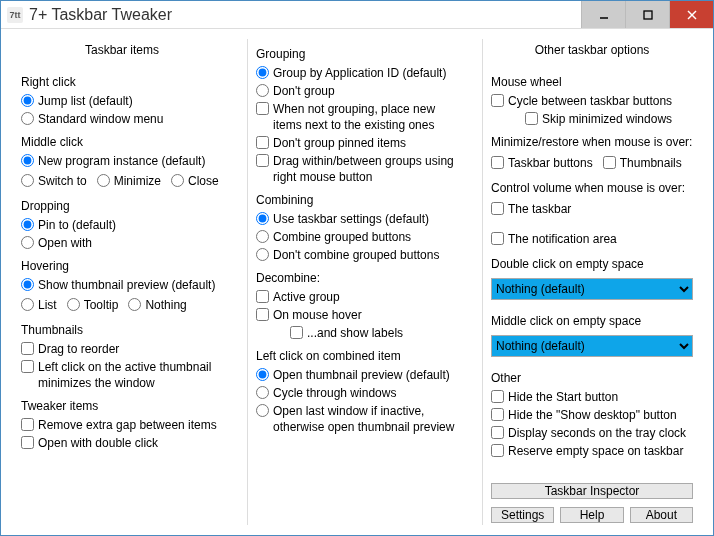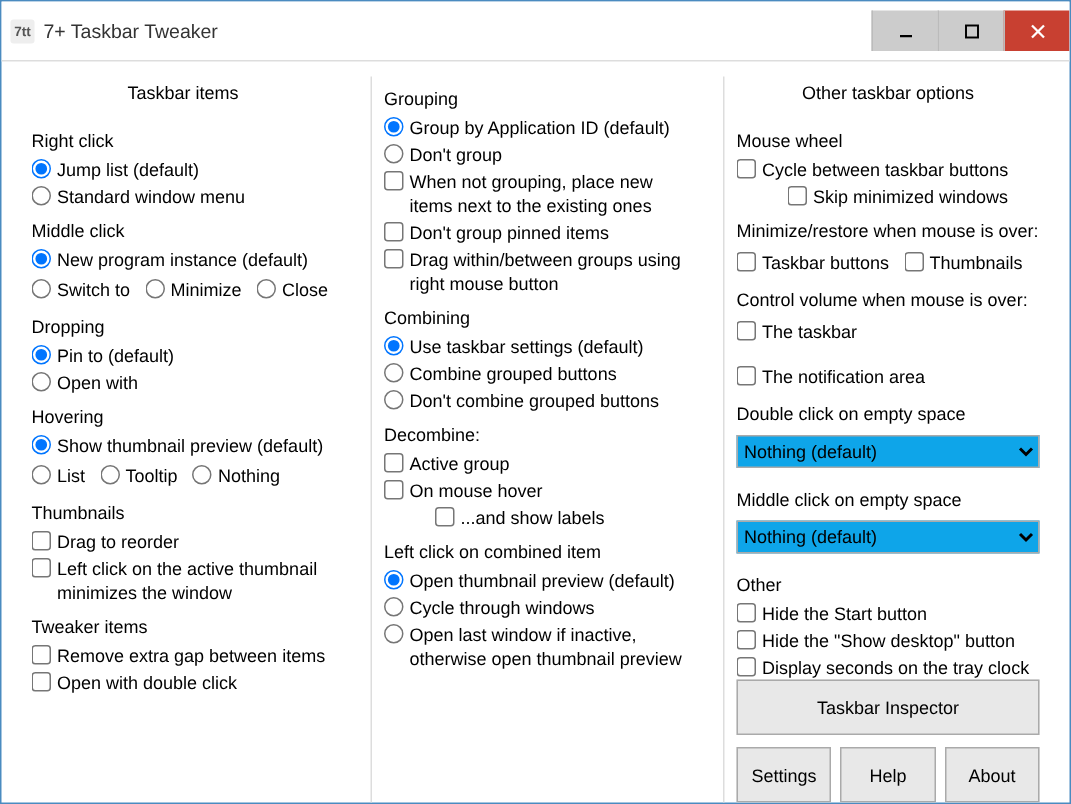--- a/index.html
+++ b/index.html
@@ -7,36 +7,36 @@
   font-family: "Segoe UI", Tahoma, sans-serif;
   font-size: 12px;
   background: #fff;
   color: #000;
   width: 714px;
   height: 536px;
   overflow: hidden;
   border: 1px solid #4a8bc0;
 }
 .titlebar {
-  height: 40px;
+  height: 28px;
   background: #fff;
   display: flex;
   align-items: center;
   border-bottom: 1px solid #ddd;
 }
 .titlebar .icon {
   width: 16px; height: 16px;
   margin: 0 6px;
   display: flex; align-items: center; justify-content: center;
   font-weight: bold; font-size: 9px;
   color: #555;
   background: #eee;
   border-radius: 2px;
 }
-.titlebar .title { flex: 1; font-size: 13px; color: #333; }
+.titlebar .title { flex: 1; font-size: 16px; color: #333; }
 .titlebar .btns { display: flex; }
 .titlebar .btn {
   width: 44px; height: 27px;
   display: flex; align-items: center; justify-content: center;
   background: #ccc;
   border-left: 1px solid #bbb;
 }
 .titlebar .btn.close { background: #c84031; }
 .titlebar .btn svg { display: block; }
 .content {
@@ -82,21 +82,21 @@
 }
 .btnrow {
   display: flex;
   gap: 6px;
   margin-top: 4px;
 }
 .btnrow button, .wide-btn {
   flex: 1;
   font-family: inherit;
   font-size: 12px;
-  height: 37px;
+  height: 16px;
   background: #e8e8e8;
   border: 1px solid #aaa;
   cursor: pointer;
 }
 .wide-btn { width: 100%; margin-bottom: 4px; }
 .bottom-area {
   position: absolute;
   bottom: 2px;
   left: 8px;
   right: 8px;

